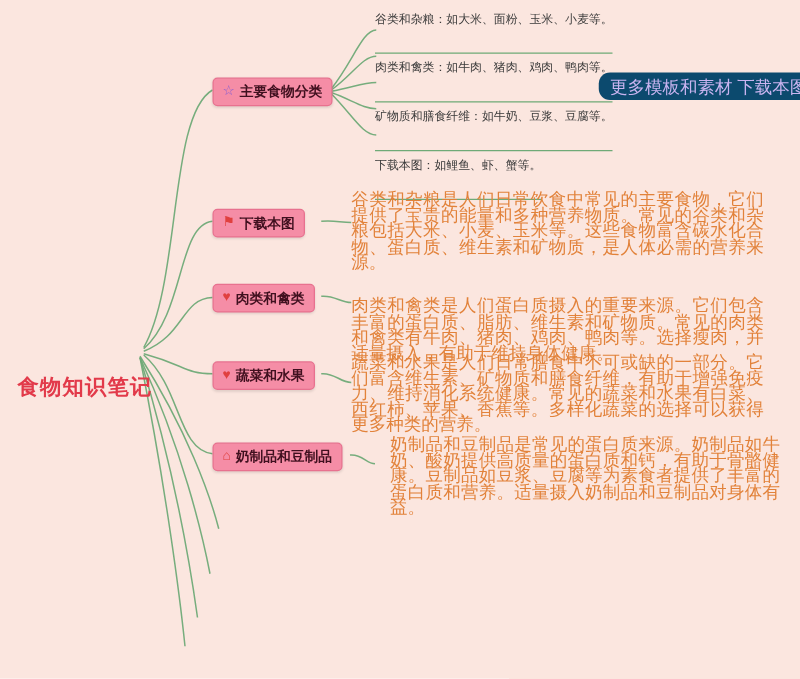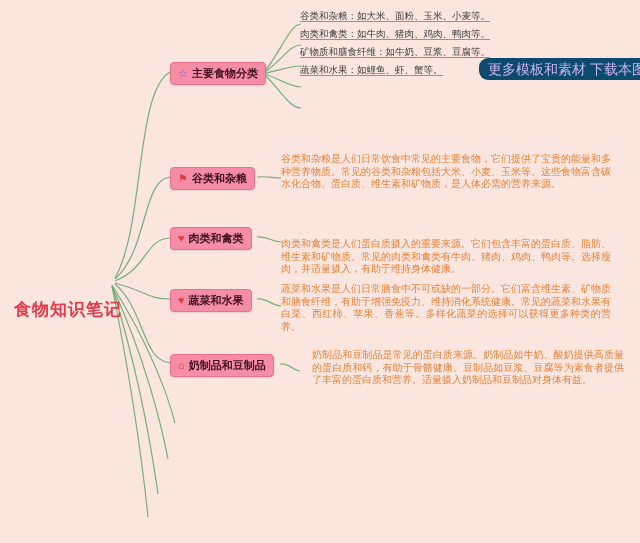--- a/index.html
+++ b/index.html
@@ -26,25 +26,25 @@
     white-space:nowrap;box-shadow:0 1px 2px rgba(0,0,0,.10);
   }
   .topic .ic{font-size:11px;line-height:1;font-weight:normal;}
   .ic-purple{color:#8a5fd0;}
   .ic-red{color:#e0403f;}
   #t1{top:62px;} #t2{top:167px;} #t3{top:227px;} #t4{top:289px;} #t5{top:354px;}
 
   .class-list{position:absolute;left:300px;top:10px;}
   .class-item{
     display:table;font-size:9.5px;color:#3a3a3a;line-height:11px;
-    padding-bottom:0;margin-bottom:6px;
+    padding-bottom:21px;margin-bottom:6px;
     border-bottom:1.2px solid #6faa77;white-space:nowrap;
   }
   .para{
-    position:absolute;font-size:10px;line-height:12.6px;
+    position:absolute;font-size:14px;line-height:12.6px;
     color:#e2823a;text-align:justify;
   }
   #p2{left:281px;top:153px;width:330px;}
   #p3{left:281px;top:222px;width:330px;margin-top:16px;}
   #p4{left:281px;top:283px;width:330px;}
   #p5{left:312px;top:349px;width:312px;}
 
   .badge{
     position:absolute;left:479px;top:58px;
     background:#0c4a6e;color:#c9b4f0;
@@ -84,21 +84,21 @@
 
   <div class="root-node">食物知识笔记</div>
 
   <div class="topic" id="t1">
     <span class="ic ic-purple">☆</span>
     <span>主要食物分类</span>
   </div>
 
   <div class="topic" id="t2">
     <span class="ic ic-red">⚑</span>
-    <span>谷类和杂粮</span>
+    <span>下载本图</span>
   </div>
 
   <div class="topic" id="t3">
     <span class="ic ic-red">♥</span>
     <span>肉类和禽类</span>
   </div>
 
   <div class="topic" id="t4">
     <span class="ic ic-red">♥</span>
     <span>蔬菜和水果</span>
@@ -106,21 +106,21 @@
 
   <div class="topic" id="t5">
     <span class="ic ic-red">⌂</span>
     <span>奶制品和豆制品</span>
   </div>
 
   <div class="class-list">
     <div class="class-item">谷类和杂粮：如大米、面粉、玉米、小麦等。</div>
     <div class="class-item">肉类和禽类：如牛肉、猪肉、鸡肉、鸭肉等。</div>
     <div class="class-item">矿物质和膳食纤维：如牛奶、豆浆、豆腐等。</div>
-    <div class="class-item">蔬菜和水果：如鲤鱼、虾、蟹等。</div>
+    <div class="class-item">下载本图：如鲤鱼、虾、蟹等。</div>
   </div>
 
   <div class="para" id="p2">谷类和杂粮是人们日常饮食中常见的主要食物，它们提供了宝贵的能量和多种营养物质。常见的谷类和杂粮包括大米、小麦、玉米等。这些食物富含碳水化合物、蛋白质、维生素和矿物质，是人体必需的营养来源。</div>
   <div class="para" id="p3">肉类和禽类是人们蛋白质摄入的重要来源。它们包含丰富的蛋白质、脂肪、维生素和矿物质。常见的肉类和禽类有牛肉、猪肉、鸡肉、鸭肉等。选择瘦肉，并适量摄入，有助于维持身体健康。</div>
   <div class="para" id="p4">蔬菜和水果是人们日常膳食中不可或缺的一部分。它们富含维生素、矿物质和膳食纤维，有助于增强免疫力、维持消化系统健康。常见的蔬菜和水果有白菜、西红柿、苹果、香蕉等。多样化蔬菜的选择可以获得更多种类的营养。</div>
   <div class="para" id="p5">奶制品和豆制品是常见的蛋白质来源。奶制品如牛奶、酸奶提供高质量的蛋白质和钙，有助于骨骼健康。豆制品如豆浆、豆腐等为素食者提供了丰富的蛋白质和营养。适量摄入奶制品和豆制品对身体有益。</div>
 
   <div class="badge">更多模板和素材 下载本图</div>
 
 </div>

